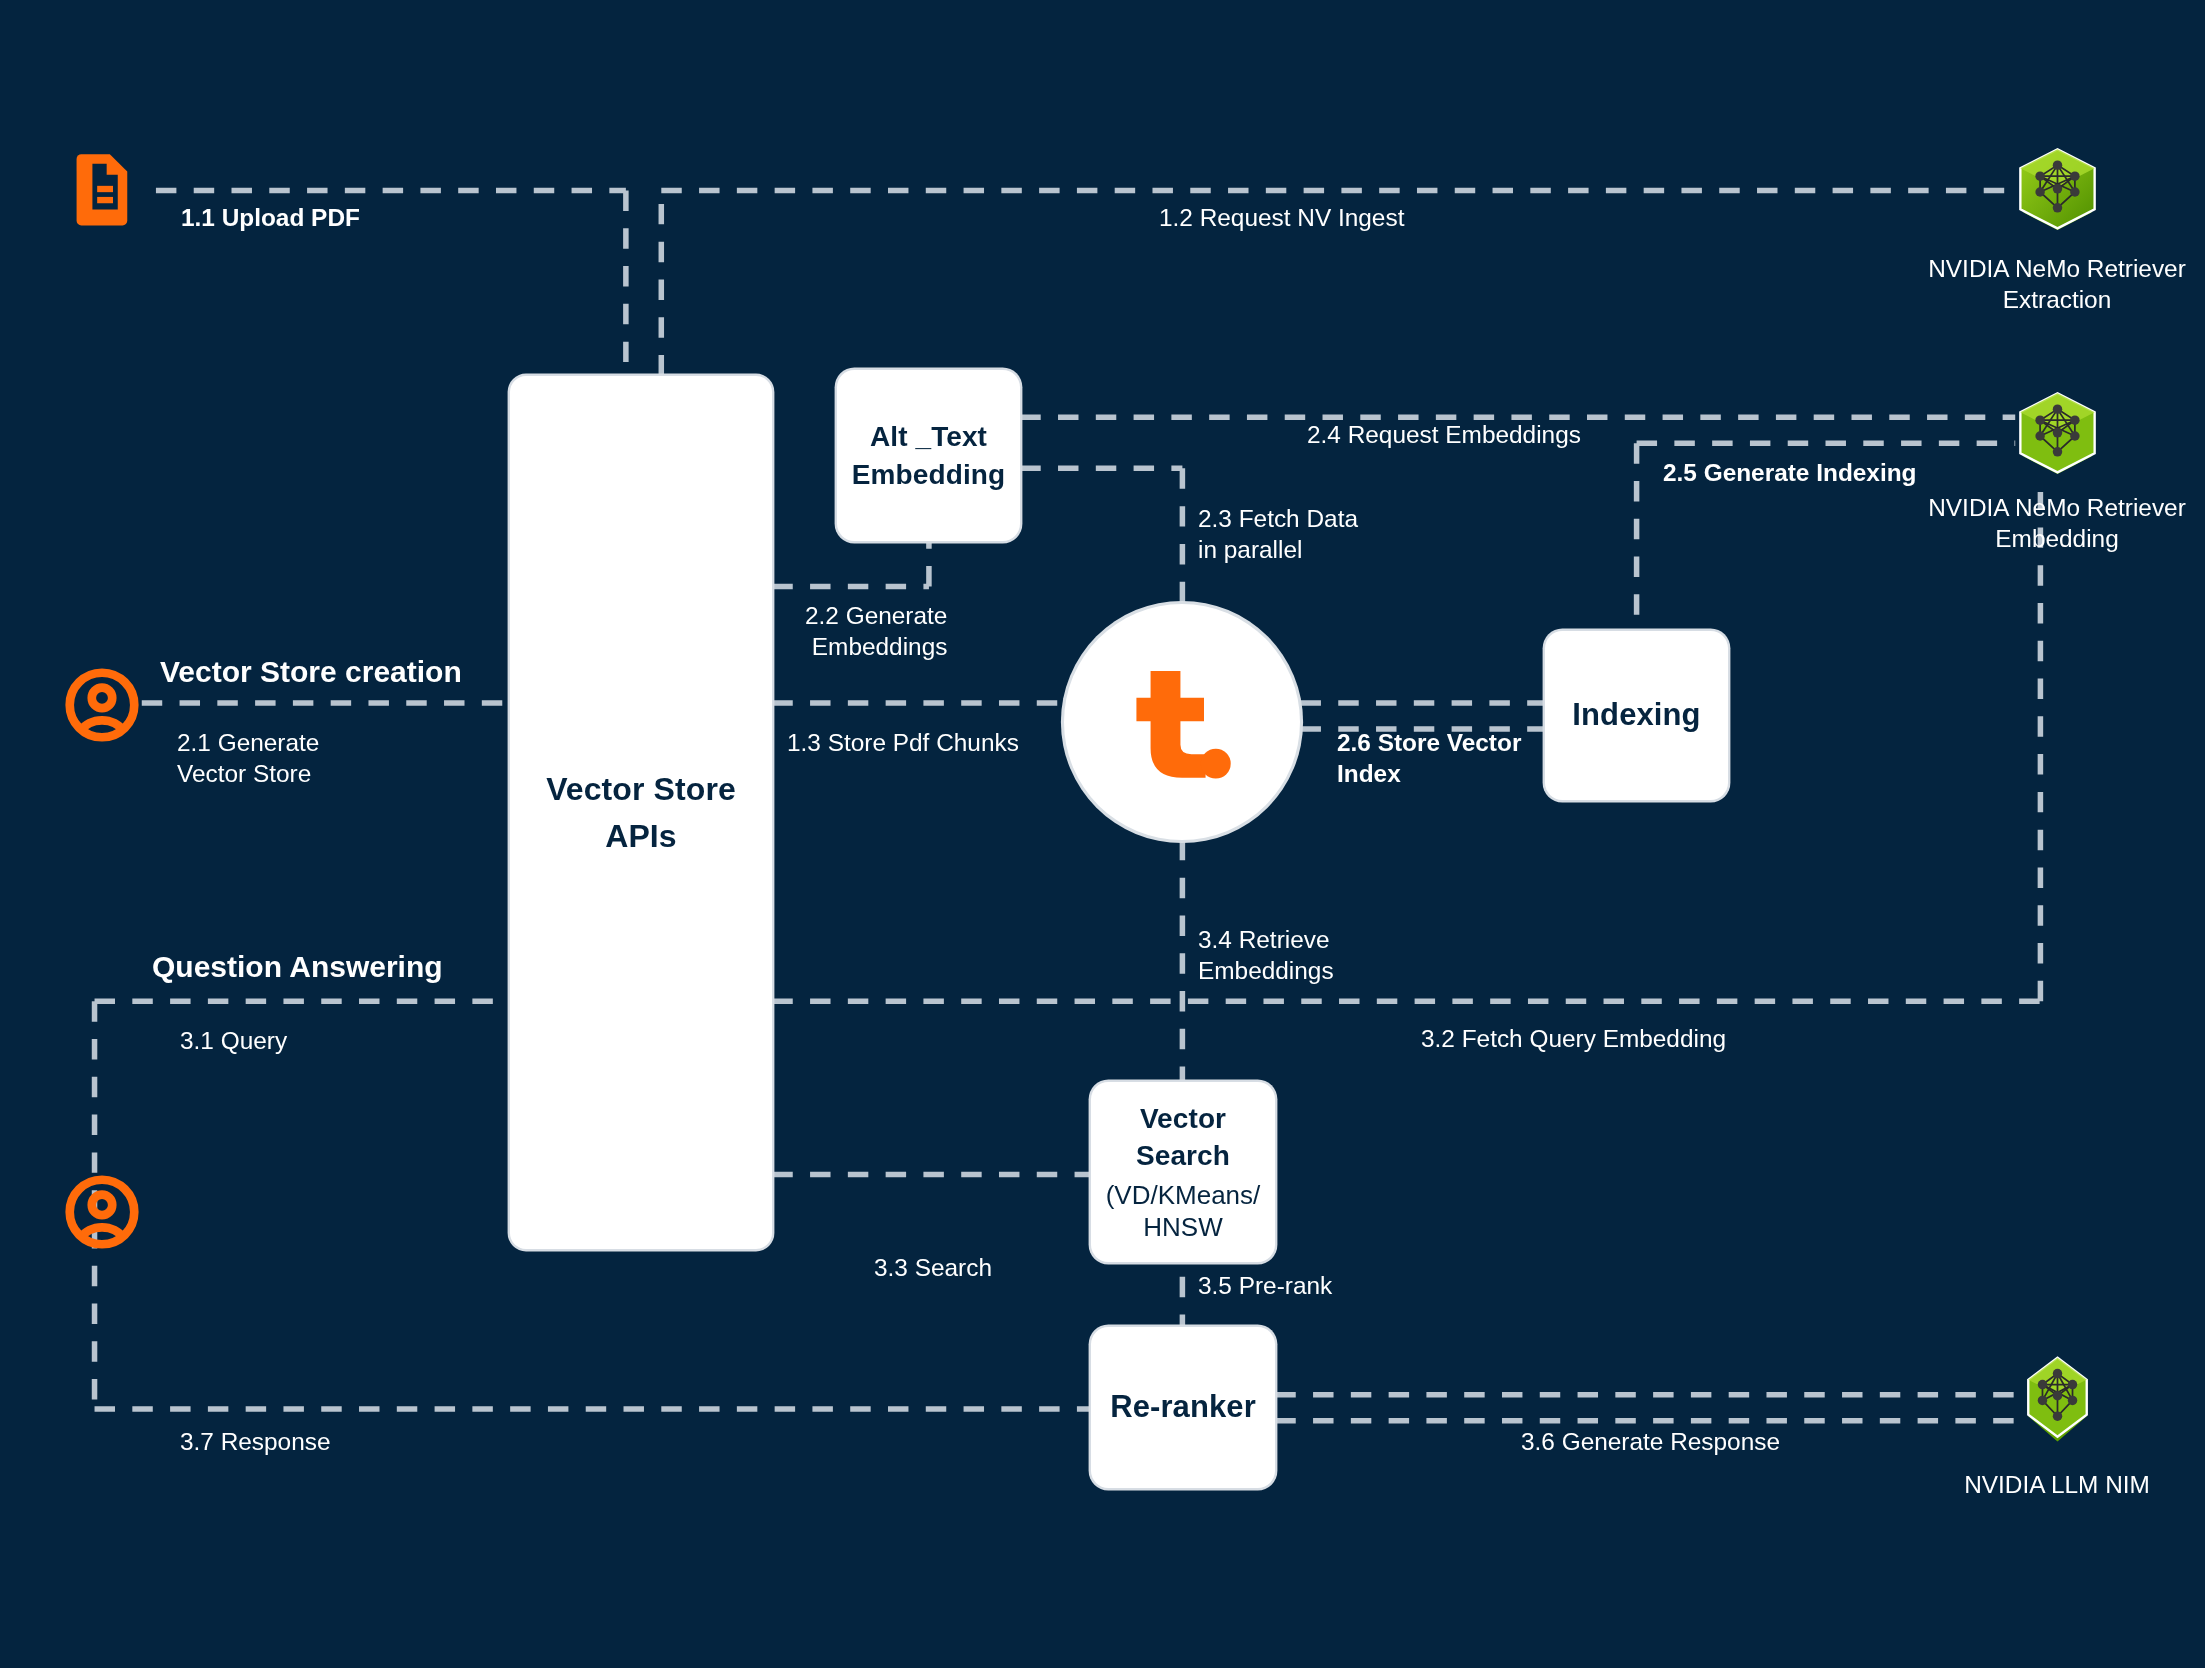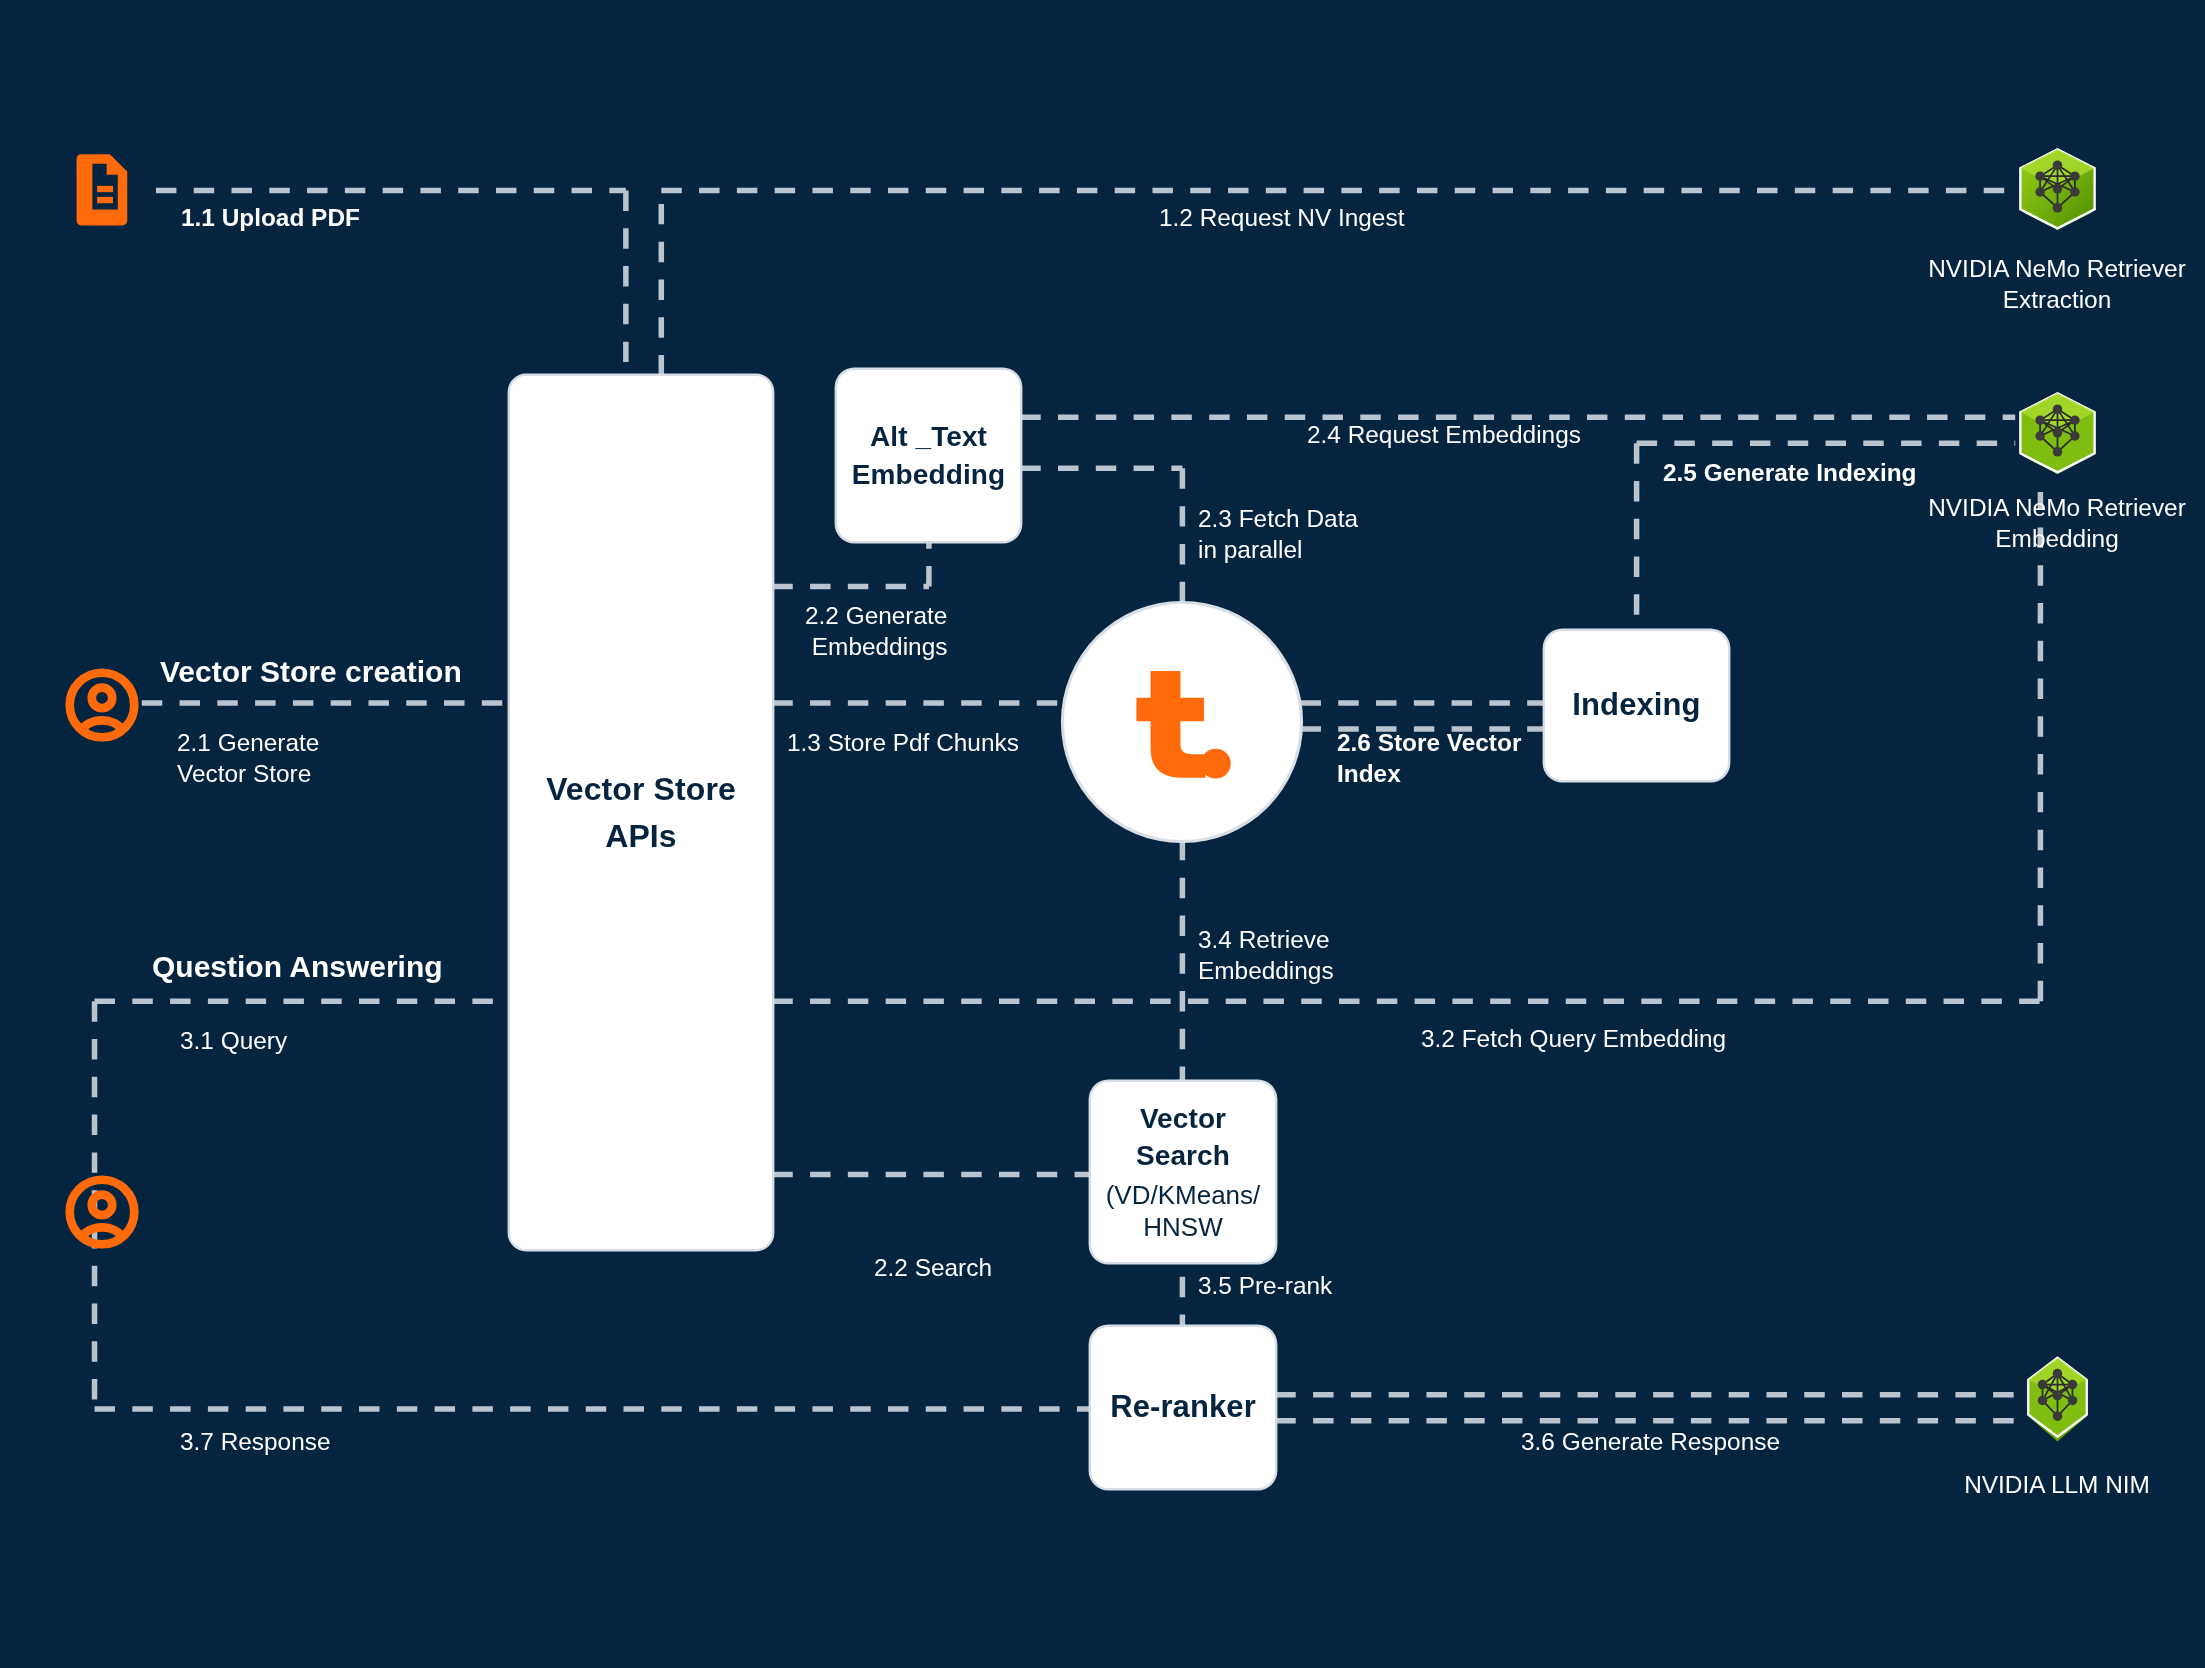--- a/index.html
+++ b/index.html
@@ -20,21 +20,21 @@
   }
   .node .t-main{font-weight:bold;font-size:29px;letter-spacing:0.1px;}
   .node .t-sub{font-weight:normal;font-size:26px;margin-top:7.9px;line-height:1.2;}
 
   #vector-store-apis{left:510px;top:376px;width:262px;height:873px;border-radius:16px;}
   #vector-store-apis .t-main{font-size:32px;line-height:1.45;}
 
   #alt-text-embedding{left:837px;top:370px;width:183px;height:171px;}
   #alt-text-embedding .t-main{font-size:28px;line-height:1.35;}
 
-  #indexing-node{left:1545px;top:631px;width:183px;height:149px;}
+  #indexing-node{left:1545px;top:631px;width:183px;height:169px;}
   #indexing-node .t-main{font-size:31px;}
 
   #vector-search{left:1091px;top:1082px;width:184px;height:180px;}
   #vector-search .t-main{font-size:28px;line-height:1.3;}
   #vector-search .t-sub{font-size:26px;margin-top:6.3px;}
 
   #re-ranker{left:1091px;top:1327px;width:184px;height:161px;}
   #re-ranker .t-main{font-size:31px;}
 
   
@@ -267,21 +267,21 @@
 
   <div class="lbl bold" style="left:1663px;top:458px;">2.5 Generate Indexing</div>
 
   <div class="lbl" style="left:1337px;top:728px;font-weight:bold;">2.6 Store Vector
 Index</div>
 
   <div class="lbl" style="left:180px;top:1026px;">3.1 Query</div>
 
   <div class="lbl" style="left:1421px;top:1024px;">3.2 Fetch Query Embedding</div>
 
-  <div class="lbl" style="left:874px;top:1253px;">2.2 Search</div>
+  <div class="lbl" style="left:874px;top:1253px;">3.3 Search</div>
 
   <div class="lbl" style="left:1198px;top:925px;">3.4 Retrieve
 Embeddings</div>
 
   <div class="lbl" style="left:1198px;top:1271px;">3.5 Pre-rank</div>
 
   <div class="lbl" style="left:1521px;top:1427px;">3.6 Generate Response</div>
 
   <div class="lbl" style="left:180px;top:1427px;">3.7 Response</div>
 

